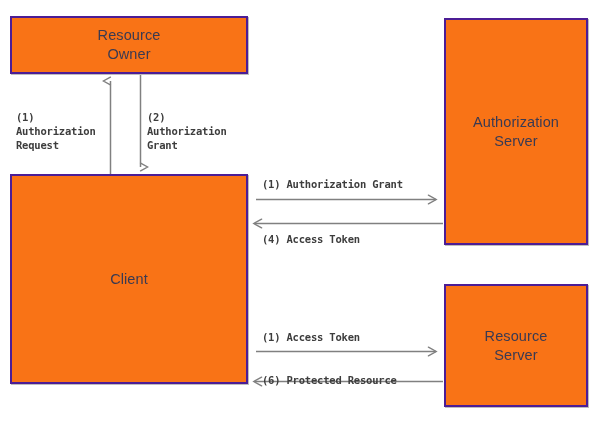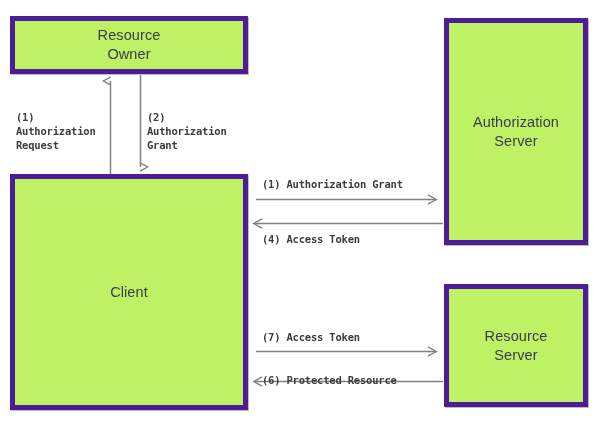--- a/index.html
+++ b/index.html
@@ -11,22 +11,22 @@
     position: relative;
     width: 606px;
     height: 426px;
     background: #ffffff;
     overflow: hidden;
     font-family: "Liberation Sans", sans-serif;
   }
   .node-box {
     position: absolute;
     box-sizing: border-box;
-    background: #bef264;
-    border: 5px solid #4c1d95;
+    background: #f97316;
+    border: 2px solid #4c1d95;
     box-shadow: 1px 1px 0 0 #bdbdbd;
     display: flex;
     align-items: center;
     justify-content: center;
   }
   .node-label {
     font-family: "Liberation Sans", sans-serif;
     font-size: 14.5px;
     line-height: 19px;
     color: #3a3a52;
@@ -47,21 +47,21 @@
   .arrow-svg {
     position: absolute;
     left: 0;
     top: 0;
     width: 606px;
     height: 426px;
     pointer-events: none;
   }
   #ro-box   { left: 10px;  top: 16px;  width: 238px; height: 58px; }
   #as-box   { left: 444px; top: 18px;  width: 144px; height: 227px; }
-  #client-box { left: 10px; top: 174px; width: 238px; height: 236px; }
+  #client-box { left: 10px; top: 174px; width: 238px; height: 210px; }
   #rs-box   { left: 444px; top: 284px; width: 144px; height: 123px; }
 
   #lbl-1 { left: 16px;  top: 110px; }
   #lbl-2 { left: 147px; top: 110px; }
   #lbl-3 { left: 262px; top: 177px; }
   #lbl-4 { left: 262px; top: 232px; text-align: center; }
   #lbl-5 { left: 262px; top: 330px; }
   #lbl-6 { left: 262px; top: 373px; }
 </style>
 </head>
@@ -124,16 +124,16 @@
   </div>
 
   <div class="edge-label" id="lbl-1">(1)
 Authorization
 Request</div>
   <div class="edge-label" id="lbl-2">(2)
 Authorization
 Grant</div>
   <div class="edge-label" id="lbl-3">(1) Authorization Grant</div>
   <div class="edge-label" id="lbl-4">(4) Access Token</div>
-  <div class="edge-label" id="lbl-5">(7) Access  Token</div>
+  <div class="edge-label" id="lbl-5">(1) Access  Token</div>
   <div class="edge-label" id="lbl-6">(6) Protected Resource</div>
 
 </div>
 
 </body></html>

